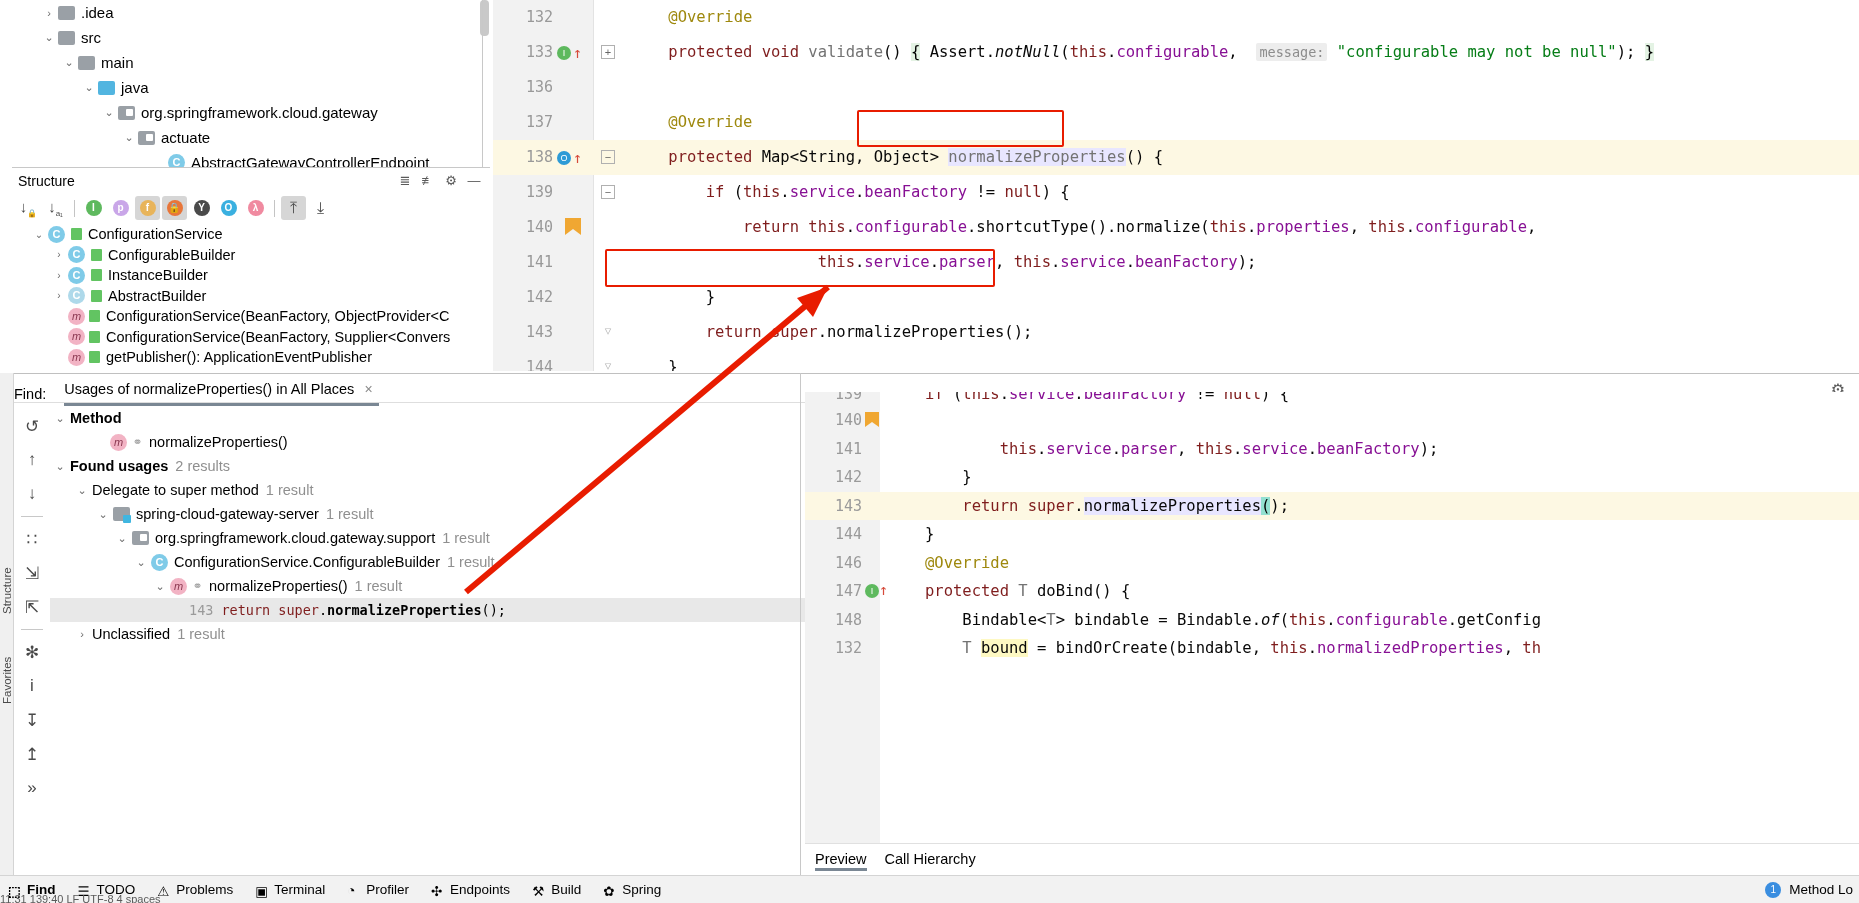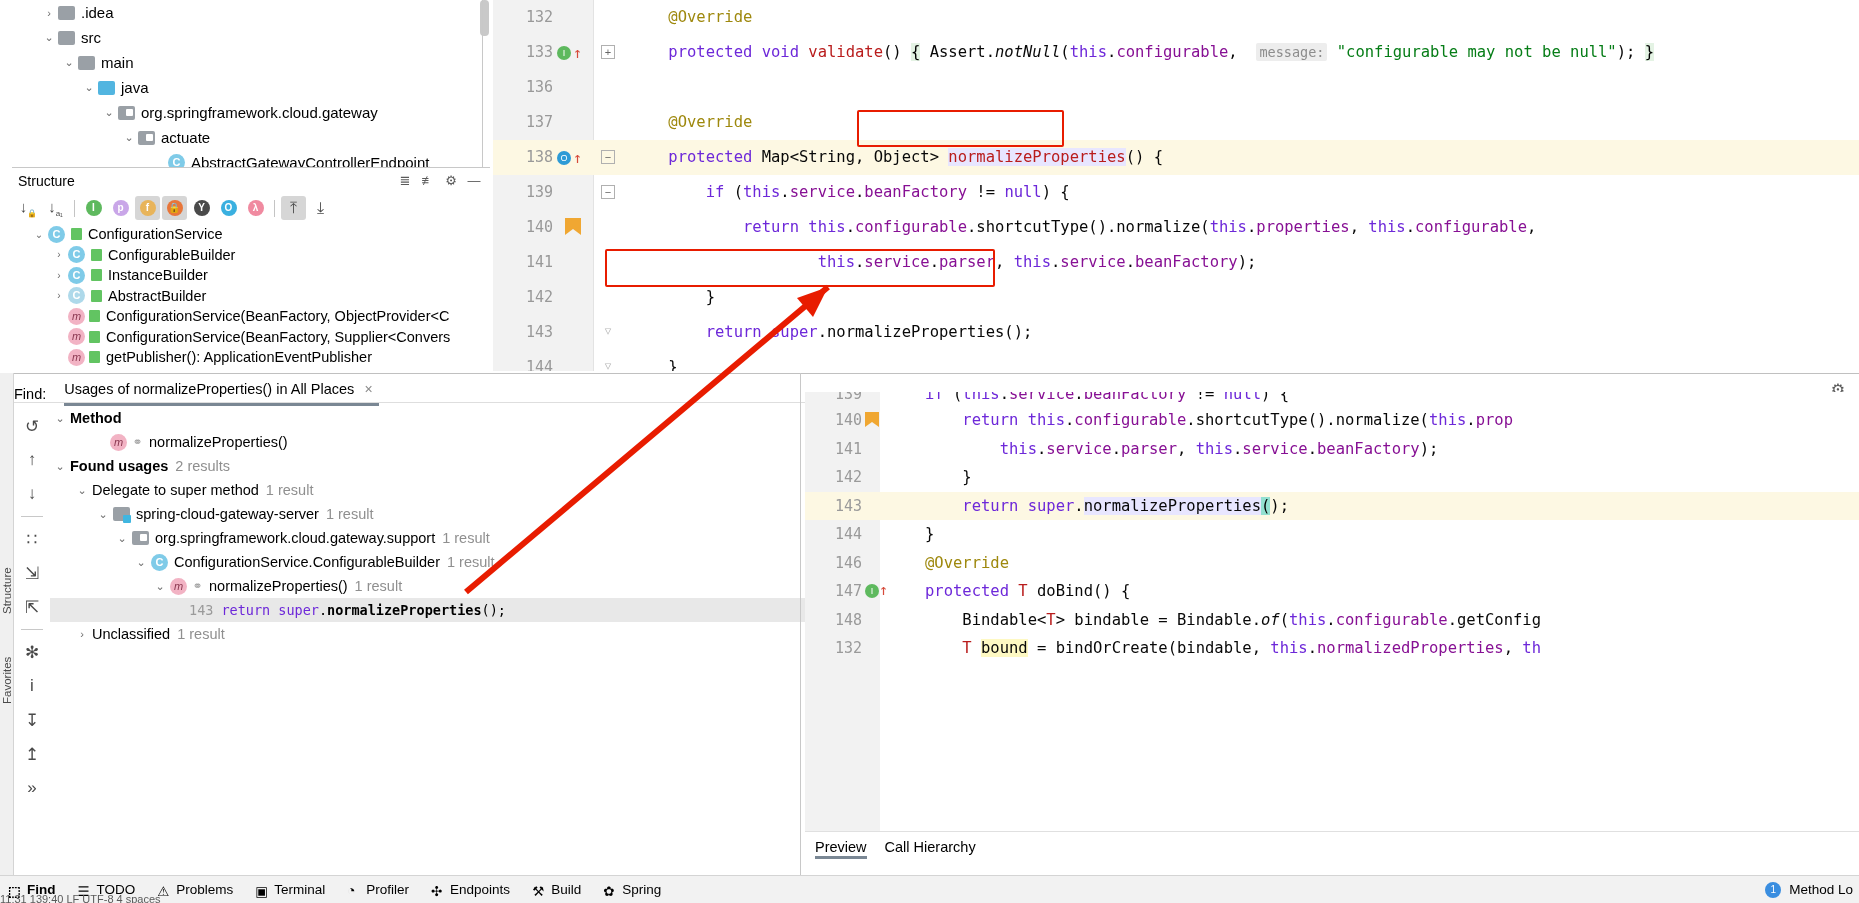--- a/index.html
+++ b/index.html
@@ -133,22 +133,22 @@
           font-size: 11px; text-align: center; line-height: 12px;
           font-family: "Liberation Sans", sans-serif; }
   .fold.round { border: none; color: #b8b8b8; font-size: 13px; }
   .bookmark {
     position: absolute; left: 72px; top: 8px; width: 0; height: 0;
     border-left: 8px solid #f0a732; border-right: 8px solid #f0a732;
     border-bottom: 6px solid transparent; border-top: 11px solid #f0a732;
   }
   .ecode { position: absolute; left: 138px; top: 0; }
   
-  .kw { color: #6d28d9; }
-  .cls { color: #b91c1c; }
+  .kw { color: #7f1d1d; }
+  .cls { color: #737373; }
   .fld { color: #871094; }
   .ann { color: #9e880d; }
   .str { color: #067d17; }
   .plain { color: #080808; }
   .hint {
     background: #ededed; color: #8c8c8c; font-size: 13.5px;
     padding: 1px 3px; border-radius: 2px;
   }
   .sel-id { background: #e8e6ff; }
   .brace-hl { background: #e4f3e4; }
@@ -224,21 +224,21 @@
              color: #9a9a9a; font-size: 15px; }
   .pv-code { position: absolute; left: 120px; top: 0; }
   .pv-bm { position: absolute; left: 60px; top: 6px; width: 0; height: 0;
            border-left: 7px solid #f0a732; border-right: 7px solid #f0a732;
            border-bottom: 5px solid transparent; border-top: 10px solid #f0a732; }
   .pv-scroll {
     position: absolute; left: 805px; bottom: 55px; width: 72px; height: 5px;
     background: #b6b6b6;
   }
   .preview-tabs {
-    position: absolute; left: 805px; bottom: 44px; right: 0; height: 28px;
+    position: absolute; left: 805px; bottom: 32px; right: 0; height: 28px;
     display: flex; align-items: center; gap: 18px; padding-left: 10px;
     font-size: 14.5px; border-top: 1px solid #e0e0e0; background: #fff;
   }
   .pvtab.active { border-bottom: 3px solid #7a8794; height: 26px;
                   line-height: 28px; }
   .pvtab { height: 26px; line-height: 28px; }
 
   
   .left-stripe {
     position: absolute; left: 0; top: 373px; width: 14px; bottom: 28px;
@@ -535,21 +535,21 @@
         </div>
       </div>
   </div>
 
   <div class="findvsep"></div>
 
   <div class="preview">
     <div class="pv-gutter"></div>
     <div id="preview-lines">
         <div class="pv-line" style="height: 14px; line-height: 5px; overflow: hidden;"><span class="pv-lnum">139</span><span class="pv-code"><span class="kw">if</span> <span class="plain">(</span><span class="kw">this</span><span class="plain">.</span><span class="fld">service</span><span class="plain">.</span><span class="fld">beanFactory</span> <span class="plain">!=</span> <span class="kw">null</span><span class="plain">) {</span></span></div>
-        <div class="pv-line"><span class="pv-lnum">140</span><span class="pv-bm"></span><span class="pv-code">    <span class="kw">return</span> <span class="kw">this</span><span class="plain">.</span><span class="fld">configurable</span><span class="plain">.shortcutType().normalize(</span><span class="kw">this</span><span class="plain">.</span><span class="fld">prop</span></span></div>
+        <div class="pv-line"><span class="pv-lnum">140</span><span class="pv-bm"></span></div>
         <div class="pv-line"><span class="pv-lnum">141</span><span class="pv-code">        <span class="kw">this</span><span class="plain">.</span><span class="fld">service</span><span class="plain">.</span><span class="fld">parser</span><span class="plain">,</span> <span class="kw">this</span><span class="plain">.</span><span class="fld">service</span><span class="plain">.</span><span class="fld">beanFactory</span><span class="plain">);</span></span></div>
         <div class="pv-line"><span class="pv-lnum">142</span><span class="pv-code">    <span class="plain">}</span></span></div>
         <div class="pv-line hl"><span class="pv-lnum">143</span><span class="pv-code">    <span class="kw">return</span> <span class="kw">super</span><span class="plain">.</span><span class="sel-id plain">normalizeProperties</span><span class="paren-hl">(</span><span class="plain">);</span></span></div>
         <div class="pv-line"><span class="pv-lnum">144</span><span class="pv-code"><span class="plain">}</span></span></div>
         <div class="pv-line"><span class="pv-lnum">146</span><span class="pv-code"><span class="ann">@Override</span></span></div>
         <div class="pv-line"><span class="pv-lnum">147</span><span class="gmark" style="left:60px;top:7px;"><span class="bulb-green" style="display:block;width:14px;height:14px;border-radius:50%;">I</span></span><span class="gmark arrow-up-red" style="left:74px;top:6px;">↑</span><span class="pv-code"><span class="kw">protected</span> <span class="cls">T</span> <span class="plain">doBind() {</span></span></div>
         <div class="pv-line"><span class="pv-lnum">148</span><span class="pv-code">    <span class="plain">Bindable&lt;</span><span class="cls">T</span><span class="plain">&gt; bindable = Bindable.</span><span class="plain" style="font-style:italic">of</span><span class="plain">(</span><span class="kw">this</span><span class="plain">.</span><span class="fld">configurable</span><span class="plain">.getConfig</span></span></div>
         <div class="pv-line"><span class="pv-lnum">132</span><span class="pv-code">    <span class="cls">T</span> <span class="plain" style="background:#fef9c3">bound</span> <span class="plain">= bindOrCreate(bindable,</span> <span class="kw">this</span><span class="plain">.</span><span class="fld">normalizedProperties</span><span class="plain">,</span> <span class="kw">th</span></span></div>
       </div>
   </div>

